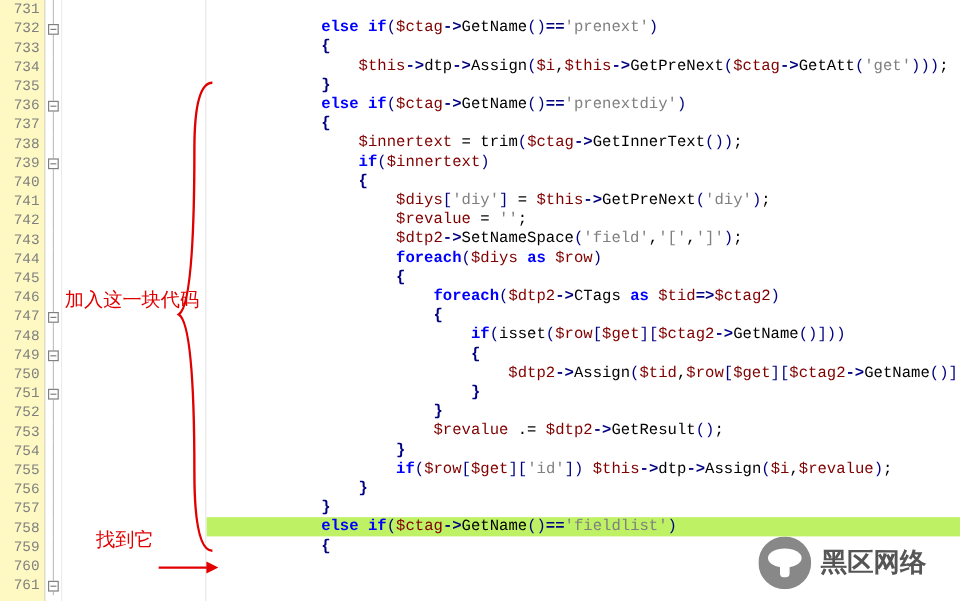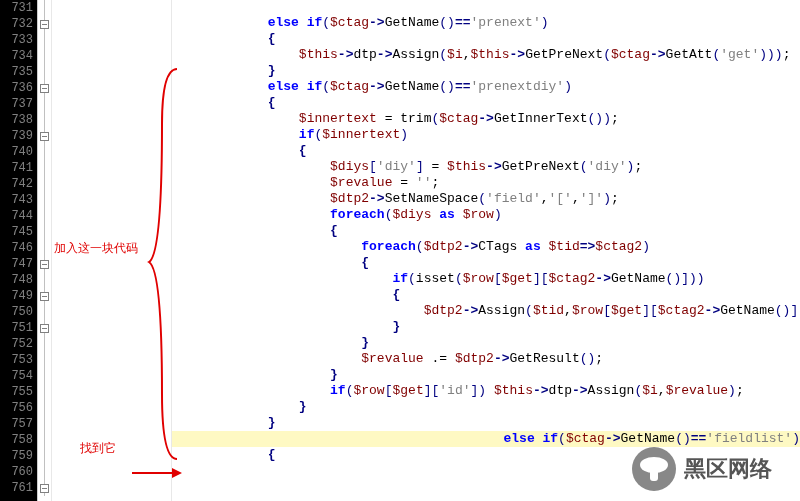--- a/index.html
+++ b/index.html
@@ -10,21 +10,21 @@
     width: 800px;
     height: 501px;
     overflow: hidden;
     position: relative;
   }
   .editor {
     display: flex;
     height: 100%;
   }
   .gutter {
-    background: #000000;
+    background: #fef9c3;
     border-right: 1px solid #ccc;
     width: 38px;
     flex-shrink: 0;
   }
   .gutter .ln {
     height: 16px;
     line-height: 16px;
     text-align: right;
     padding-right: 4px;
     color: #808080;
@@ -78,37 +78,36 @@
     position: relative;
     margin-top: 15px;
   }
   .code-line {
     height: 16px;
     line-height: 16px;
     white-space: pre;
     padding-left: 2px;
   }
   .code-line.hl {
-    background: #fef9c3;
-    text-align: right;
+    background: #bef264;
   }
   .kw { color: #0000ff; font-weight: bold; }
   .op { color: #000080; font-weight: bold; }
   .var { color: #800000; }
   .func { color: #000000; }
   .str { color: #808080; }
   .brace { color: #000080; font-weight: bold; }
   .paren { color: #000080; }
   .norm { color: #000; }
 
   .annotation-text {
     position: absolute;
     color: #e00000;
     font-family: "Microsoft YaHei", sans-serif;
-    font-size: 12px;
+    font-size: 16px;
   }
   .anno1 { left: 2px; top: 240px; }
   .anno2 { left: 28px; top: 440px; }
 
   .brace-svg {
     position: absolute;
     left: 95px;
     top: 64px;
     width: 40px;
     height: 400px;

